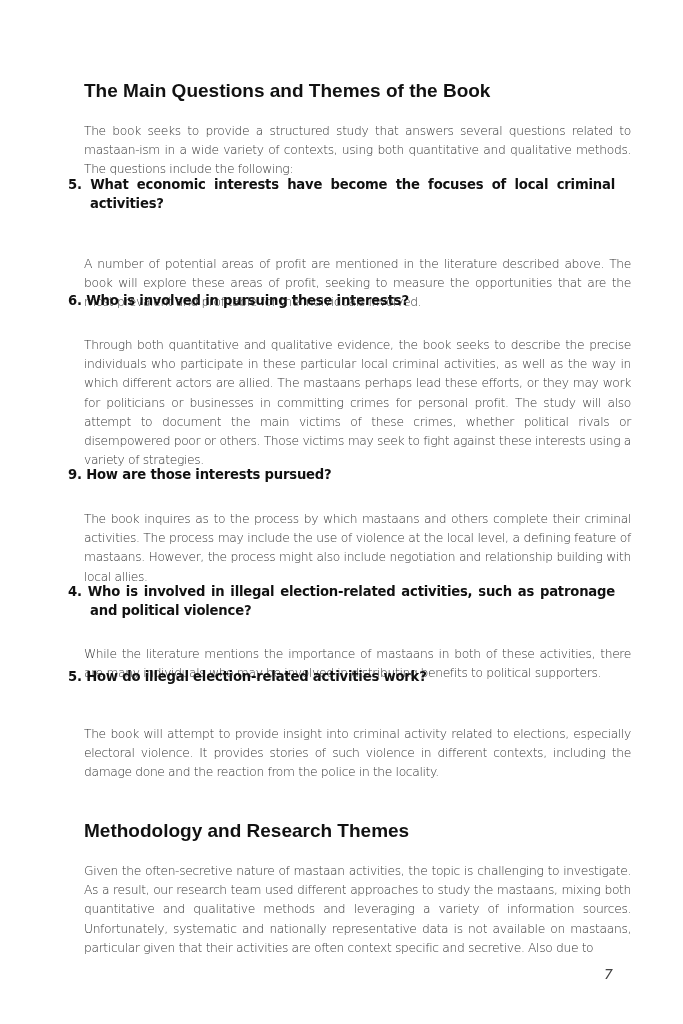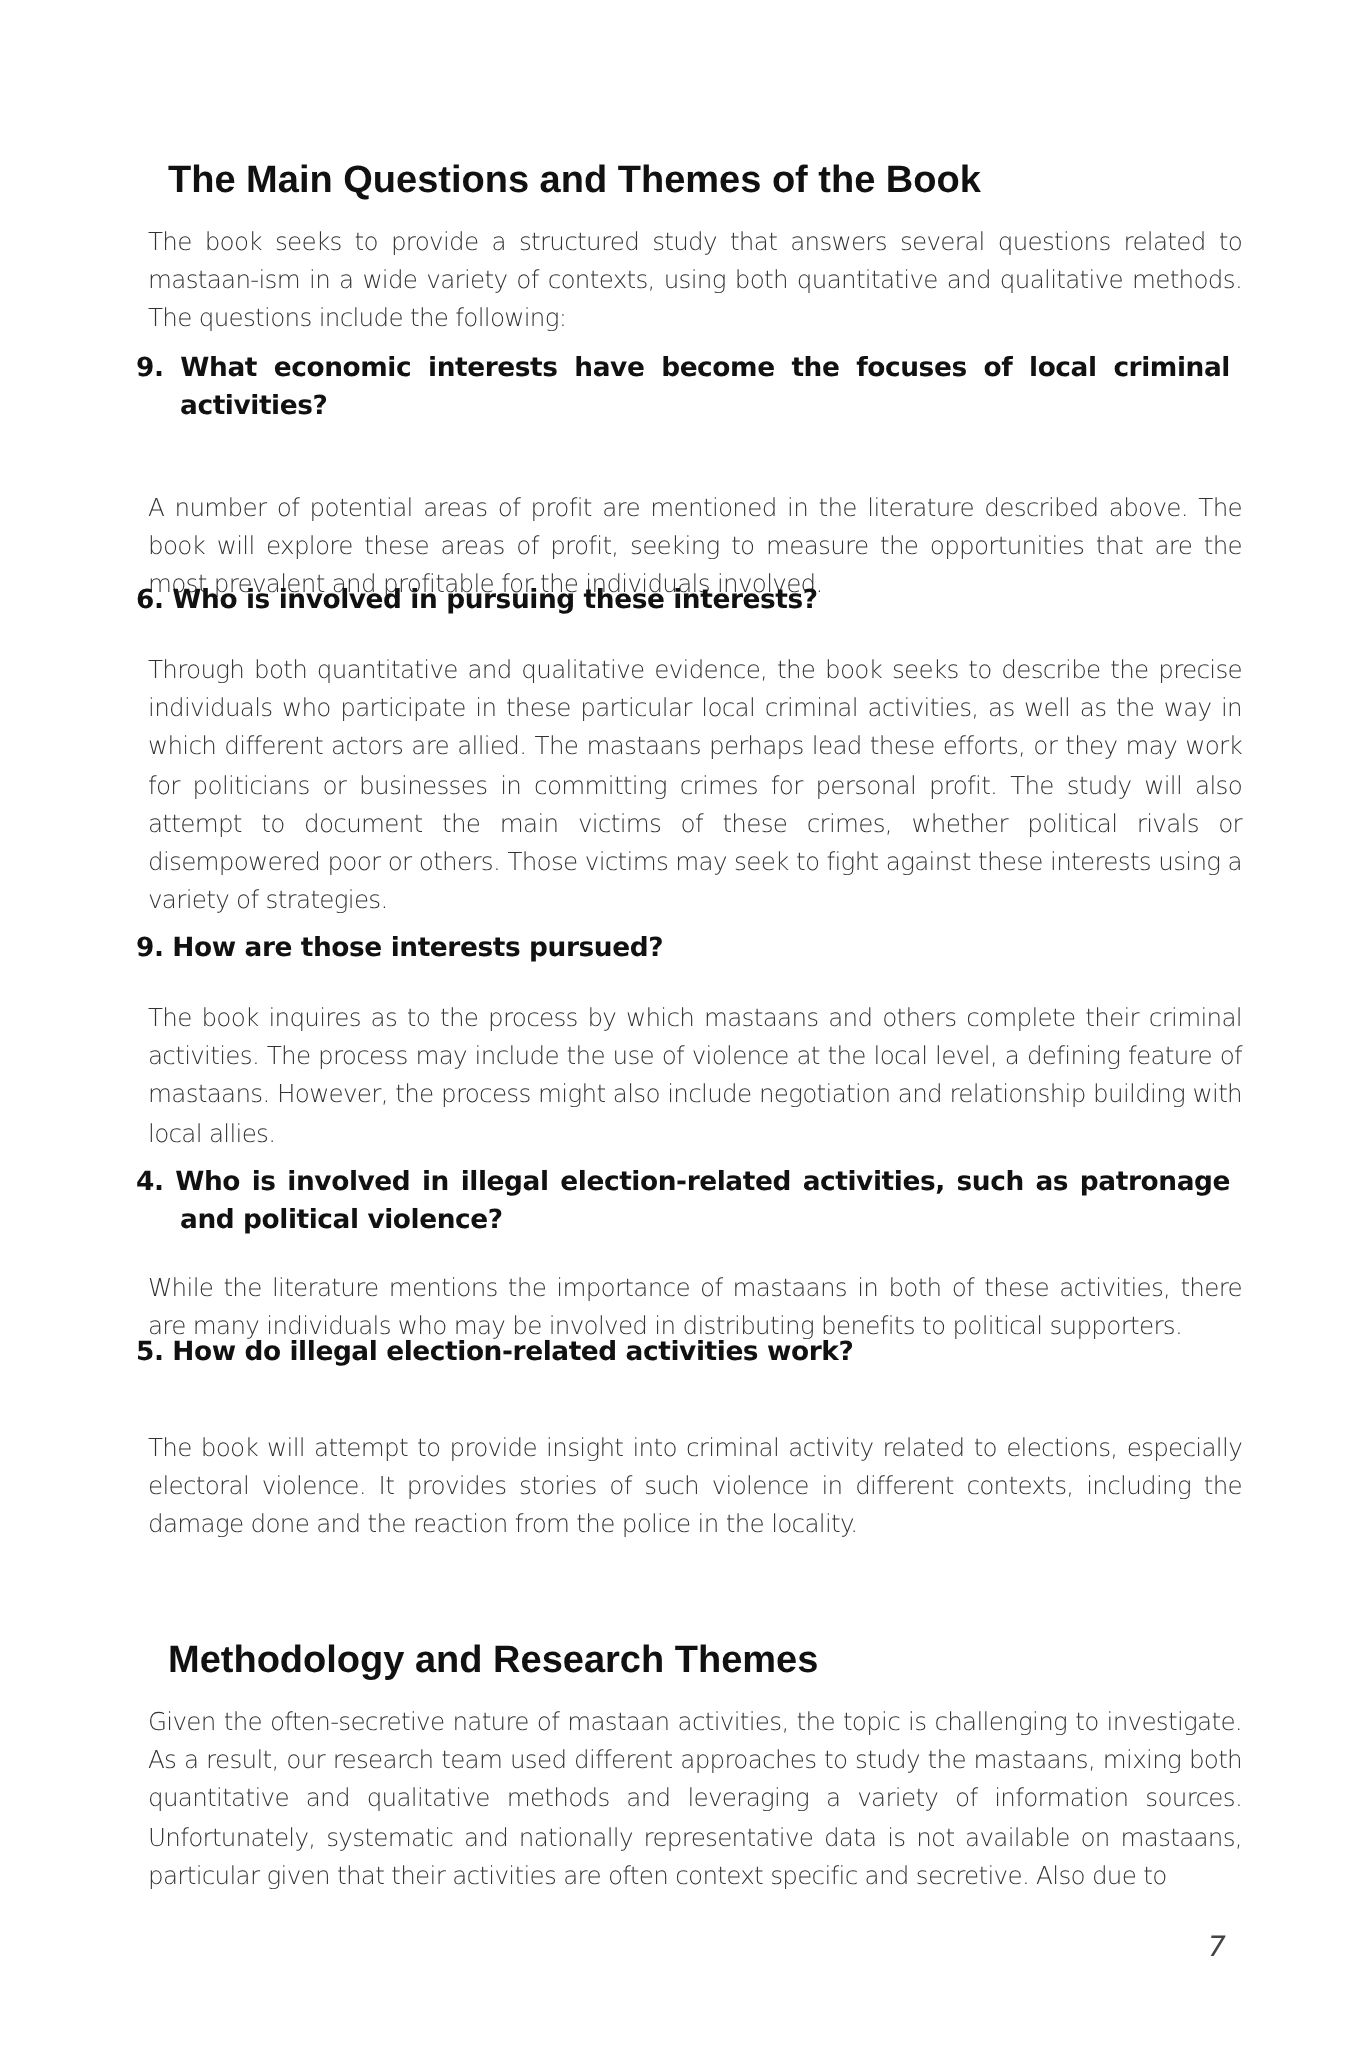--- a/index.html
+++ b/index.html
@@ -6,21 +6,21 @@
   body { width: 683px; height: 1024px; position: relative; overflow: hidden; }
   .page { position: absolute; left: 68px; top: 0; width: 547px; }
   .h1 {
     font-family: "Liberation Sans", sans-serif;
     font-weight: bold; font-size: 19px; color: #111;
     margin: 16px; position: absolute; left: 0; white-space: nowrap;
   }
   .p {
     font-family: "DejaVu Sans", sans-serif;
     font-size: 12.3px; line-height: 19.2px; color: #333;
-    text-align: justify; margin: 6px; position: absolute; left: 0; width: 547px;
+    text-align: justify; margin: 16px; position: absolute; left: 0; width: 547px;
     letter-spacing: -0.35px; font-weight: 300;
   }
   .q {
     font-family: "DejaVu Sans", sans-serif;
     font-weight: bold; font-size: 13.2px; line-height: 19px; color: #111;
     margin: 0; position: absolute; left: 0; width: 547px; text-align: justify;
     letter-spacing: -0.2px;
   }
   .q.hang { padding-left: 22px; text-indent: -22px; box-sizing: border-box; }
   .pagenum {
@@ -28,21 +28,21 @@
     font-family: "DejaVu Sans", sans-serif; font-style: italic; font-size: 14px; color: #444;
   }
 </style>
 </head>
 <body>
 
 <div class="page">
   <h1 class="h1" style="top:64px">The Main Questions and Themes of the Book</h1>
   <p class="p" style="top:106px">The book seeks to provide a structured study that answers several questions related to mastaan-ism in a wide variety of contexts, using both quantitative and qualitative methods. The questions include the following:</p>
 
-  <p class="q hang" style="top:175px">9. What economic interests have become the focuses of local criminal activities?</p>
+  <p class="q hang" style="top:175px">5. What economic interests have become the focuses of local criminal activities?</p>
   <p class="p" style="top:239px">A number of potential areas of profit are mentioned in the literature described above. The book will explore these areas of profit, seeking to measure the opportunities that are the most prevalent and profitable for the individuals involved.</p>
 
   <p class="q" style="top:291px">6. Who is involved in pursuing these interests?</p>
   <p class="p" style="top:320px">Through both quantitative and qualitative evidence, the book seeks to describe the precise individuals who participate in these particular local criminal activities, as well as the way in which different actors are allied. The mastaans perhaps lead these efforts, or they may work for politicians or businesses in committing crimes for personal profit. The study will also attempt to document the main victims of these crimes, whether political rivals or disempowered poor or others. Those victims may seek to fight against these interests using a variety of strategies.</p>
 
   <p class="q" style="top:465px">9. How are those interests pursued?</p>
   <p class="p" style="top:494px">The book inquires as to the process by which mastaans and others complete their criminal activities. The process may include the use of violence at the local level, a defining feature of mastaans. However, the process might also include negotiation and relationship building with local allies.</p>
 
   <p class="q hang" style="top:582px">4. Who is involved in illegal election-related activities, such as patronage and political violence?</p>
   <p class="p" style="top:629px">While the literature mentions the importance of mastaans in both of these activities, there are many individuals who may be involved in distributing benefits to political supporters.</p>

